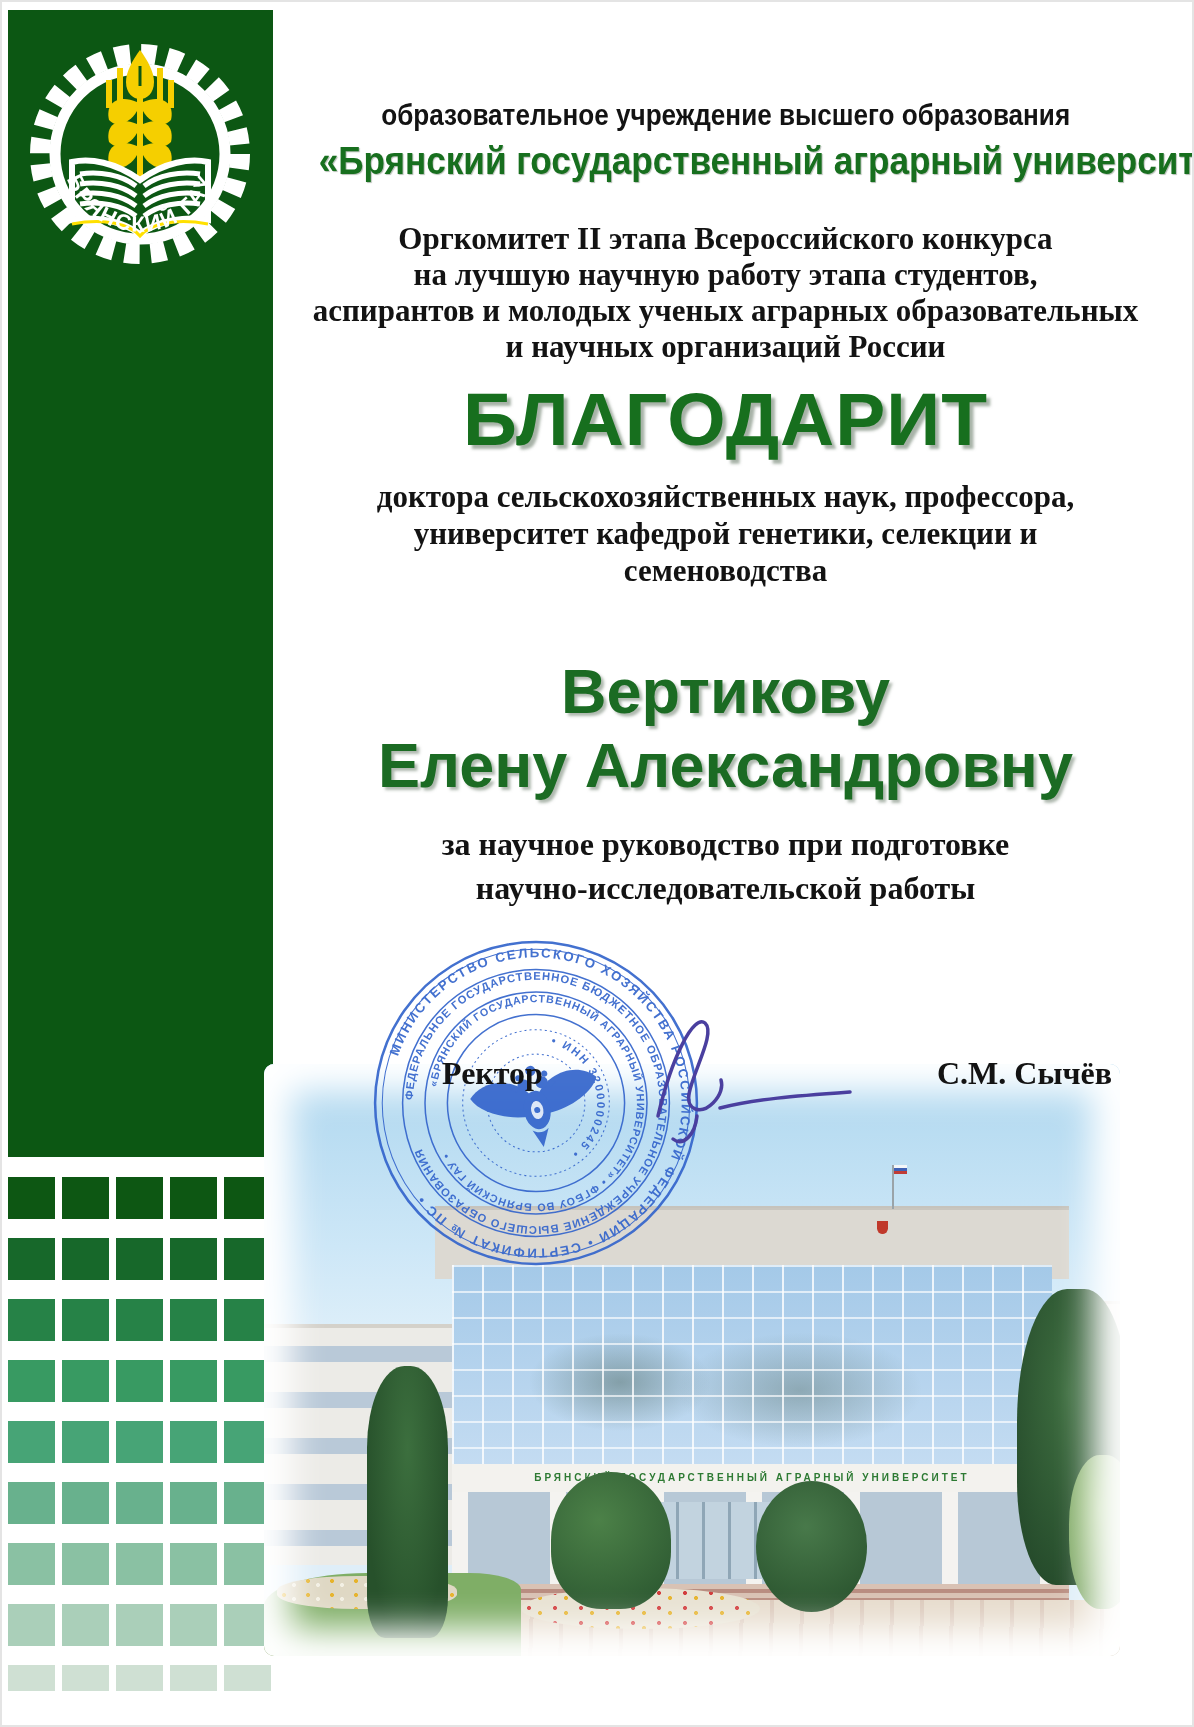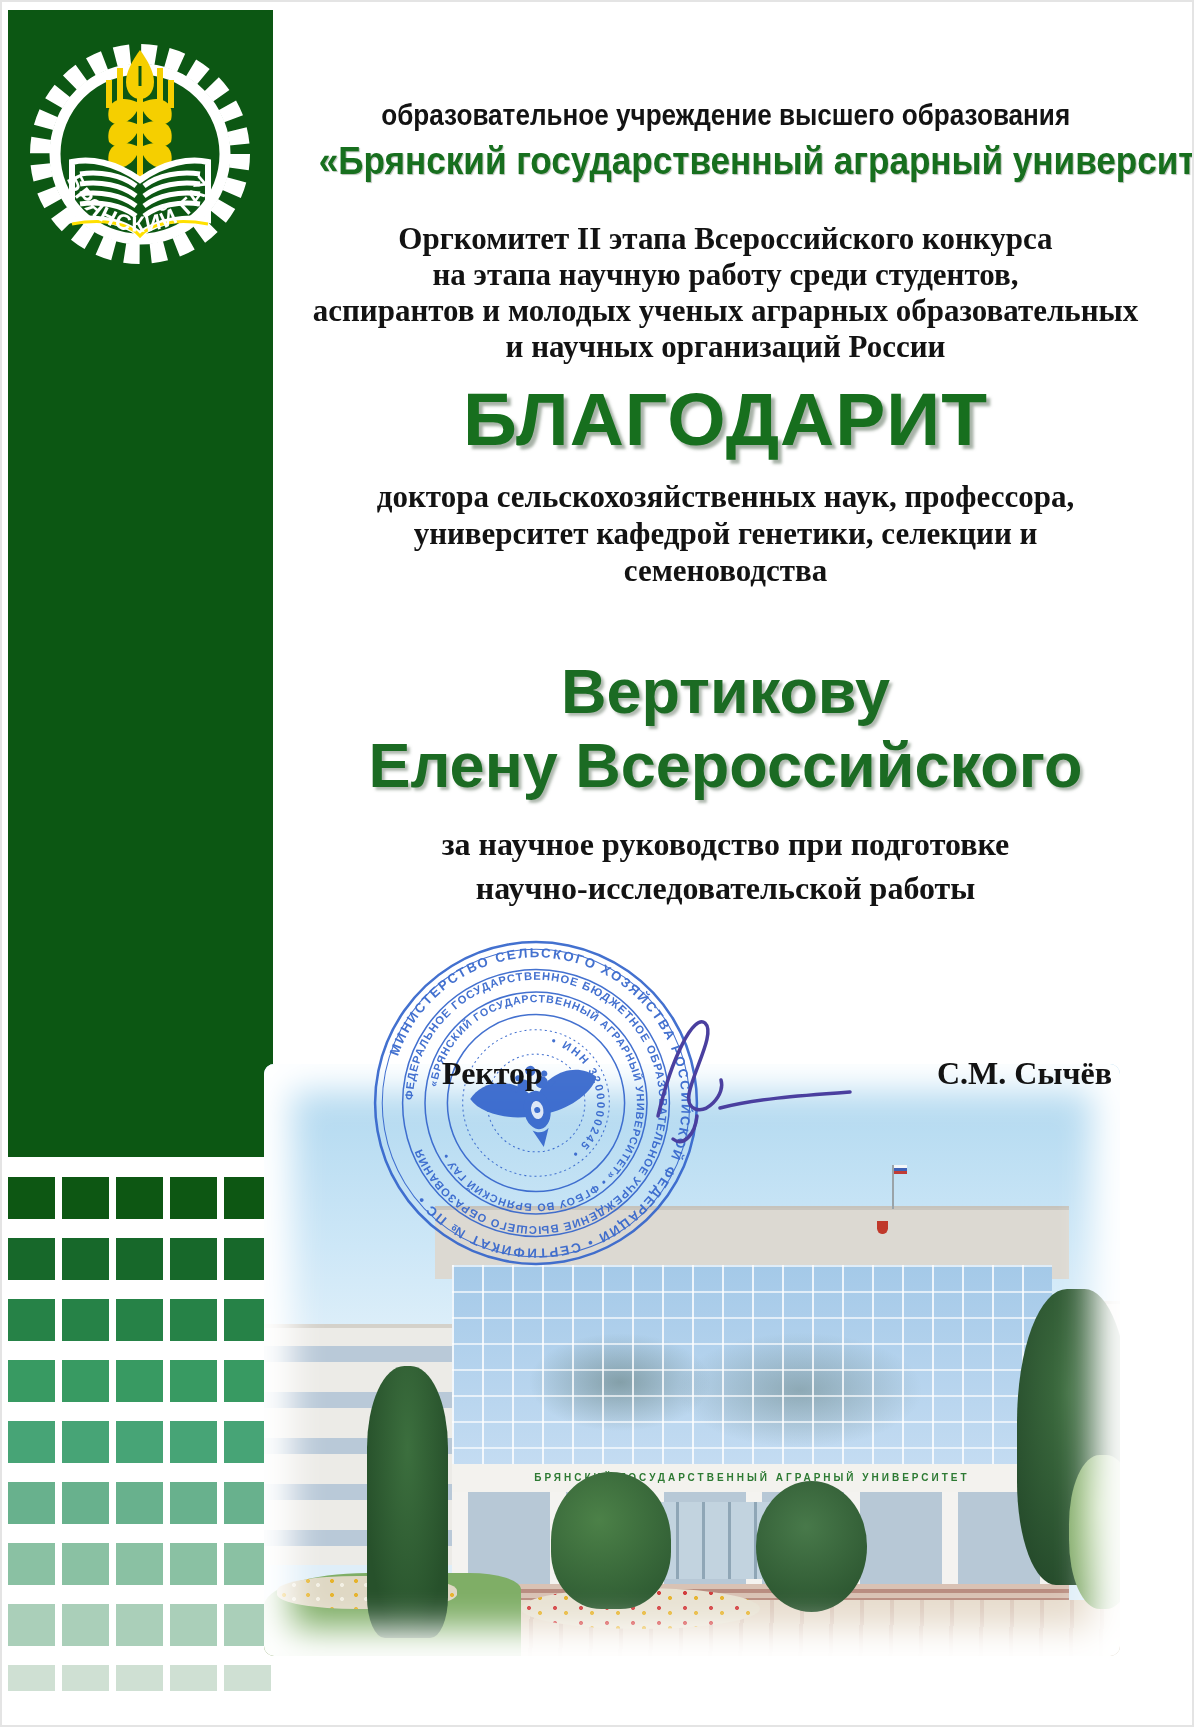--- a/index.html
+++ b/index.html
@@ -223,36 +223,36 @@
         <div class="sq" style="background: rgb(207, 224, 211);"></div>
         <div class="sq" style="background: rgb(207, 224, 211);"></div>
       </div>
     </div>
 
   <div class="main-text sans-bold hdr-line2"><span class="cond">образовательное учреждение высшего образования</span></div>
   <div class="main-text sans-bold hdr-univ"><span class="cond">«Брянский государственный аграрный университет»</span></div>
 
   <div class="main-text serif-bold committee">
     <div>Оргкомитет II этапа Всероссийского конкурса</div>
-    <div>на этапа научную работу среди студентов,</div>
+    <div>на лучшую научную работу этапа студентов,</div>
     <div>аспирантов и молодых ученых аграрных образовательных</div>
     <div>и научных организаций России</div>
   </div>
 
   <div class="main-text thanks">БЛАГОДАРИТ</div>
 
   <div class="main-text serif-bold recipient-desc">
     <div>доктора сельскохозяйственных наук, профессора,</div>
     <div>университет кафедрой генетики, селекции и</div>
     <div>семеноводства</div>
   </div>
 
   <div class="main-text recipient-name">
     <div>Вертикову</div>
-    <div>Елену Всероссийского</div>
+    <div>Елену Александровну</div>
   </div>
 
   <div class="main-text serif-bold reason">
     <div>за научное руководство при подготовке</div>
     <div>научно-исследовательской работы</div>
   </div>
 
   <div class="serif-bold sig-title">Ректор</div>
   <div class="serif-bold sig-name">С.М. Сычёв</div>
 

